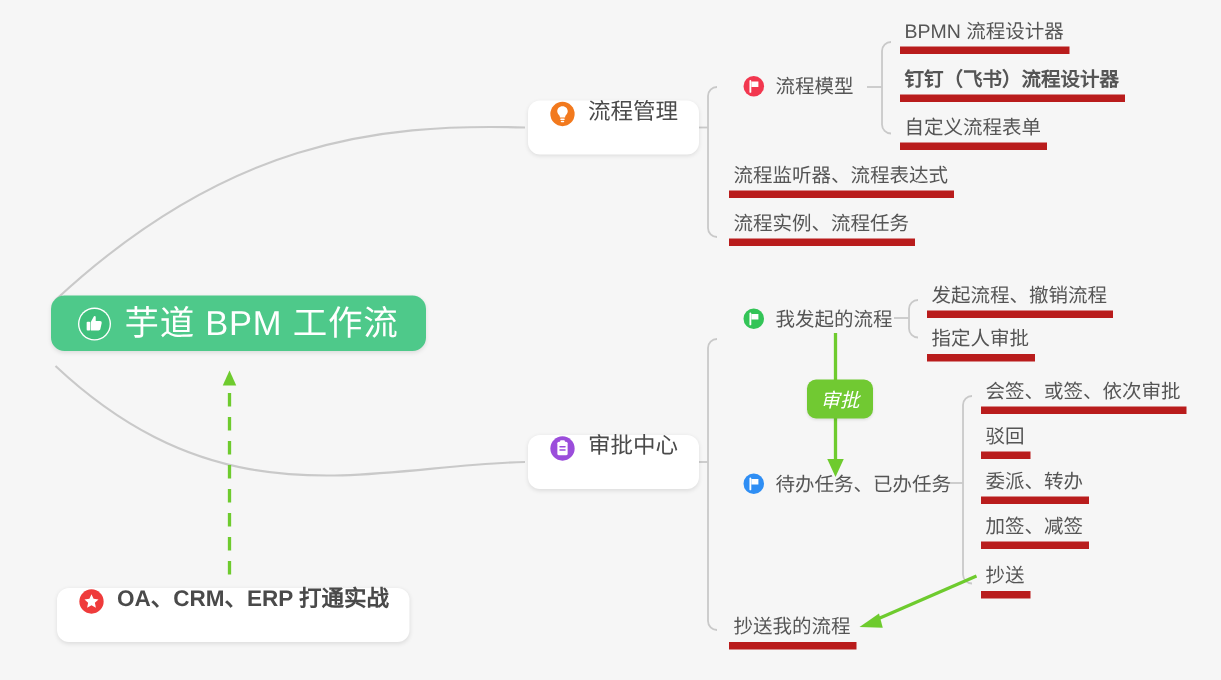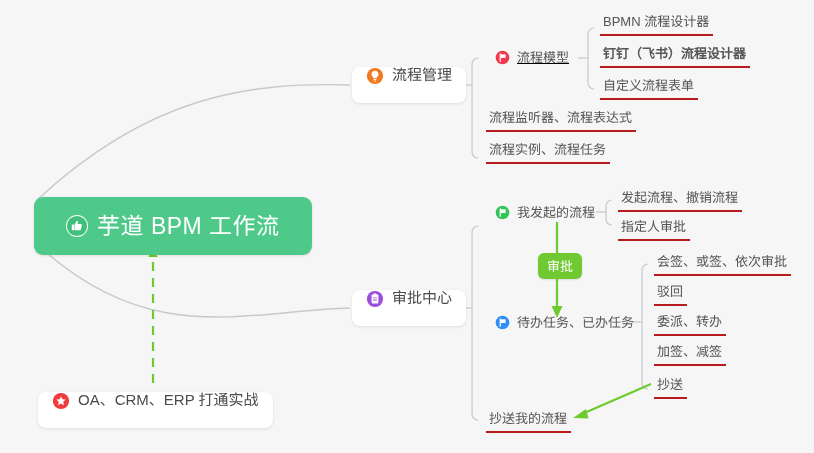--- a/index.html
+++ b/index.html
@@ -30,22 +30,22 @@
 
   
   .root-node {
     position: absolute;
     display: flex;
     align-items: center;
     gap: 9px;
     box-sizing: border-box;
     background: #4ec98a;
     border-radius: 9px;
-    padding: 0 32px;
-    height: 58px;
+    padding: 0 18px;
+    height: 37px;
     box-shadow: 0 1px 3px rgba(0,0,0,0.10);
   }
   .root-label {
     color: #ffffff;
     font-size: 23px;
     letter-spacing: 0.5px;
     white-space: nowrap;
     line-height: 1;
   }
 
@@ -71,21 +71,21 @@
 
   
   .leaf {
     position: absolute;
     box-sizing: border-box;
     display: flex;
     align-items: center;
     gap: 7px;
     height: 27px;
     padding: 0 4px 0 3px;
-    border-bottom: 2px solid #b91c1c;
+    border-bottom: 5px solid #b91c1c;
     white-space: nowrap;
   }
   .leaf-label {
     color: #555555;
     font-size: 13px;
     line-height: 1;
     white-space: nowrap;
   }
   .leaf.no-rule { border-bottom: none; }
 
@@ -185,21 +185,21 @@
         <path d="M10 4.2 C7.6 4.2 6.1 6.0 6.1 8.0 C6.1 9.5 7.1 10.3 7.7 11.2
                  C8.0 11.6 8.1 12.1 8.1 12.5 L11.9 12.5 C11.9 12.1 12.0 11.6 12.3 11.2
                  C12.9 10.3 13.9 9.5 13.9 8.0 C13.9 6.0 12.4 4.2 10 4.2 Z" fill="#ffffff"></path>
         <rect x="8.3" y="13.3" width="3.4" height="1.2" rx="0.6" fill="#ffffff"></rect>
         <rect x="8.7" y="15.0" width="2.6" height="1.1" rx="0.55" fill="#ffffff"></rect>
       </svg>
     </span>
     <span class="branch-label">流程管理</span>
   </div>
 
-  <div class="leaf no-rule" style="left:492px; top:44px;text-decoration:underline;">
+  <div class="leaf no-rule" style="left:492px; top:44px;">
     <span class="ico ico-sm">
       <svg viewBox="0 0 16 16" width="15" height="15">
         <circle cx="8" cy="8" r="7.3" fill="#f2374f"></circle>
         <path d="M5.6 4.2 L5.6 12.0" stroke="#ffffff" stroke-width="1.3" stroke-linecap="round"></path>
         <path d="M6.3 4.6 L11.3 4.6 L11.3 8.5 L6.3 8.5 Z" fill="#ffffff"></path>
       </svg>
     </span>
     <span class="leaf-label">流程模型</span>
   </div>
 
@@ -275,25 +275,25 @@
     <span class="leaf-label">加签、减签</span>
   </div>
   <div class="leaf" style="left:654px; top:372px;">
     <span class="leaf-label">抄送</span>
   </div>
 
   <div class="leaf" style="left:486px; top:406px;">
     <span class="leaf-label">抄送我的流程</span>
   </div>
 
-  <div class="chip" style="left:538px; top:253px;">
+  <div class="chip" style="left:538px; top:253px;font-style:italic;">
     <span class="chip-label">审批</span>
   </div>
 
-  <div class="branch-node" style="left:38px; top:392px;">
+  <div class="branch-node" style="left:38px; top:392px;font-weight:bold;">
     <span class="ico ico-md">
       <svg viewBox="0 0 20 20" width="18" height="18">
         <circle cx="10" cy="10" r="9" fill="#ef3b3b"></circle>
         <path d="M10 4.6 L11.55 8.05 L15.2 8.45 L12.5 10.95 L13.25 14.6
                  L10 12.75 L6.75 14.6 L7.5 10.95 L4.8 8.45 L8.45 8.05 Z" fill="#ffffff"></path>
       </svg>
     </span>
     <span class="branch-label">OA、CRM、ERP 打通实战</span>
   </div>
 

